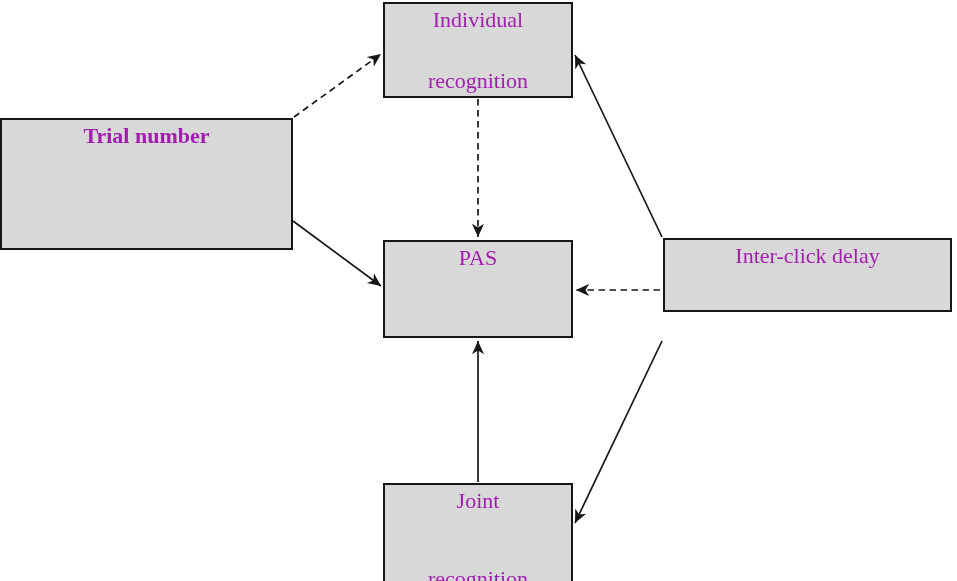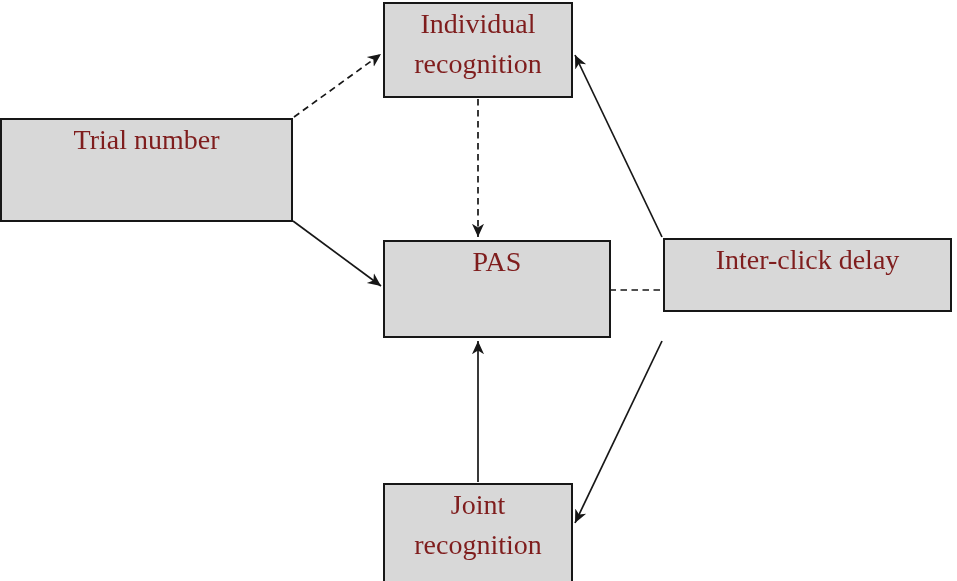--- a/index.html
+++ b/index.html
@@ -16,30 +16,30 @@
     font-family: "Liberation Serif", "DejaVu Serif", serif;
   }
   .node {
     position: absolute;
     background: #d8d8d8;
     border: 2.6px solid #171717;
     box-sizing: border-box;
     display: flex;
     flex-direction: column;
     align-items: center;
-    justify-content: flex-start;
+    justify-content: space-between;
     text-align: center;
-    color: #7f1d1d;
-    font-size: 28px;
+    color: #a21caf;
+    font-size: 22px;
     line-height: 1.42;
     z-index: 2;
   }
-  #node-trial       { left: 0px;   top: 118px; width: 293px; height: 104px; }
+  #node-trial       { left: 0px;   top: 118px; width: 293px; height: 132px; font-weight: bold; }
   #node-individual  { left: 383px; top: 2px;   width: 190px; height: 96px;  }
-  #node-pas         { left: 383px; top: 240px; width: 228px; height: 98px;  }
+  #node-pas         { left: 383px; top: 240px; width: 190px; height: 98px;  }
   #node-inter       { left: 663px; top: 238px; width: 289px; height: 74px; }
   #node-joint       { left: 383px; top: 483px; width: 190px; height: 113px;  }
   #edges {
     position: absolute;
     left: 0; top: 0;
     width: 957px; height: 581px;
     z-index: 1;
   }
   #edges line {
     stroke: #171717;

